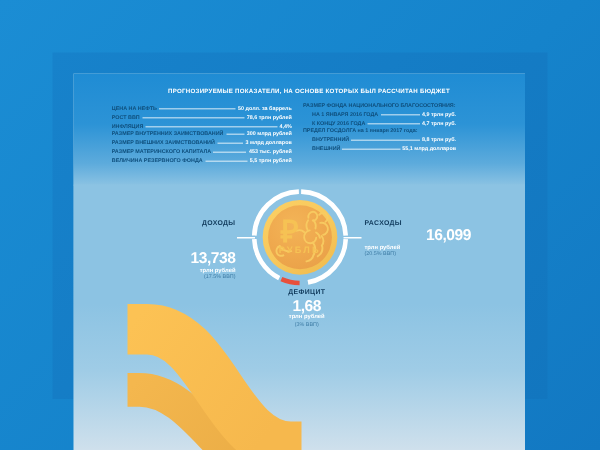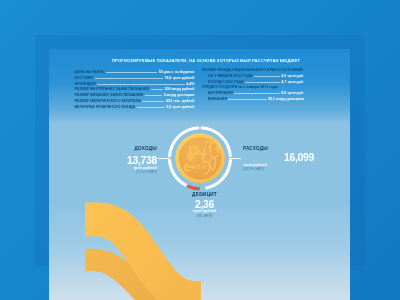--- a/index.html
+++ b/index.html
@@ -128,21 +128,21 @@
       <path fill="none" stroke="url(#gOr2)" stroke-width="22.4" d="M36 210.9 L44 210.9 C82.8 210.9 102.2 272.2 141 272.2 L152 272.2"></path>
 
       <path fill="none" stroke="url(#gOr1)" stroke-width="33.8" d="M36 170.5 L49 170.5 C92.2 170.5 101.8 248.9 145 248.9 L152 248.9"></path>
     </svg>
 
     <div class="abs" style="left:109px;top:108.5px;width:12px;height:1px;background:#ffffff;"></div>
     <div class="abs" style="left:180px;top:108.5px;width:12px;height:1px;background:#ffffff;"></div>
 
     <div class="abs" style="left:37px;top:97.5px;width:71px;text-align:right;">
       <div class="capLbl" style="font-size:4.6px;letter-spacing:.25px;line-height:4.6px;">ДОХОДЫ</div>
-      <div class="bigNum" style="font-size:10.4px;line-height:11.2px;margin-top:4px;">13,738</div>
+      <div class="bigNum" style="font-size:10.4px;line-height:11.2px;margin-top:16px;">13,738</div>
       <div class="unit" style="font-size:3.9px;line-height:4px;margin-top:-0.6px;">трлн рублей</div>
       <div class="pct" style="font-size:3.6px;line-height:4px;margin-top:0.6px;">(17.5% ВВП)</div>
     </div>
 
     <div class="abs" style="left:194px;top:97.5px;width:71px;text-align:left;">
       <div class="capLbl" style="font-size:4.6px;letter-spacing:.25px;line-height:4.6px;">РАСХОДЫ</div>
       <div class="bigNum" style="font-size:10.4px;line-height:11.2px;margin-top:1.2px;text-align:right;">16,099</div>
       <div class="unit" style="font-size:3.9px;line-height:4px;margin-top:-0.6px;">трлн рублей</div>
       <div class="pct" style="font-size:3.6px;line-height:4px;margin-top:0.6px;">(20.5% ВВП)</div>
     </div>
@@ -190,18 +190,18 @@
 
         <path d="M21.6 41.0 c-1.9 .7 -2.8 2.9 -2.0 4.7 c.7 1.6 2.7 2.3 4.3 1.5"></path>
         <path d="M21.8 41.6 c1.8 2.2 4.6 3.3 7.4 2.8"></path>
       </g>
       <text x="28.2" y="38.3" text-anchor="middle" font-family="Liberation Sans, sans-serif" font-size="20.5" font-weight="bold" fill="#f6c254">₽</text>
       <text x="34.8" y="45.6" text-anchor="middle" font-family="Liberation Sans, sans-serif" font-size="6.2" font-weight="bold" letter-spacing="1.4" fill="#f6c254">РУБЛЬ</text>
     </svg>
 
     <div class="abs" style="left:125.5px;top:144px;width:60px;text-align:center;">
       <div class="capLbl" style="font-size:4.6px;letter-spacing:.25px;line-height:4.6px;">ДЕФИЦИТ</div>
-      <div class="bigNum" style="font-size:10.4px;line-height:11.2px;margin-top:1.2px;">2,36</div>
+      <div class="bigNum" style="font-size:10.4px;line-height:11.2px;margin-top:1.2px;">1,68</div>
       <div class="unit" style="font-size:3.9px;line-height:4px;margin-top:-0.6px;">трлн рублей</div>
       <div class="pct" style="font-size:3.6px;line-height:4px;margin-top:0.6px;">(3% ВВП)</div>
     </div>
   </div>
 </div>
 
 </body></html>

